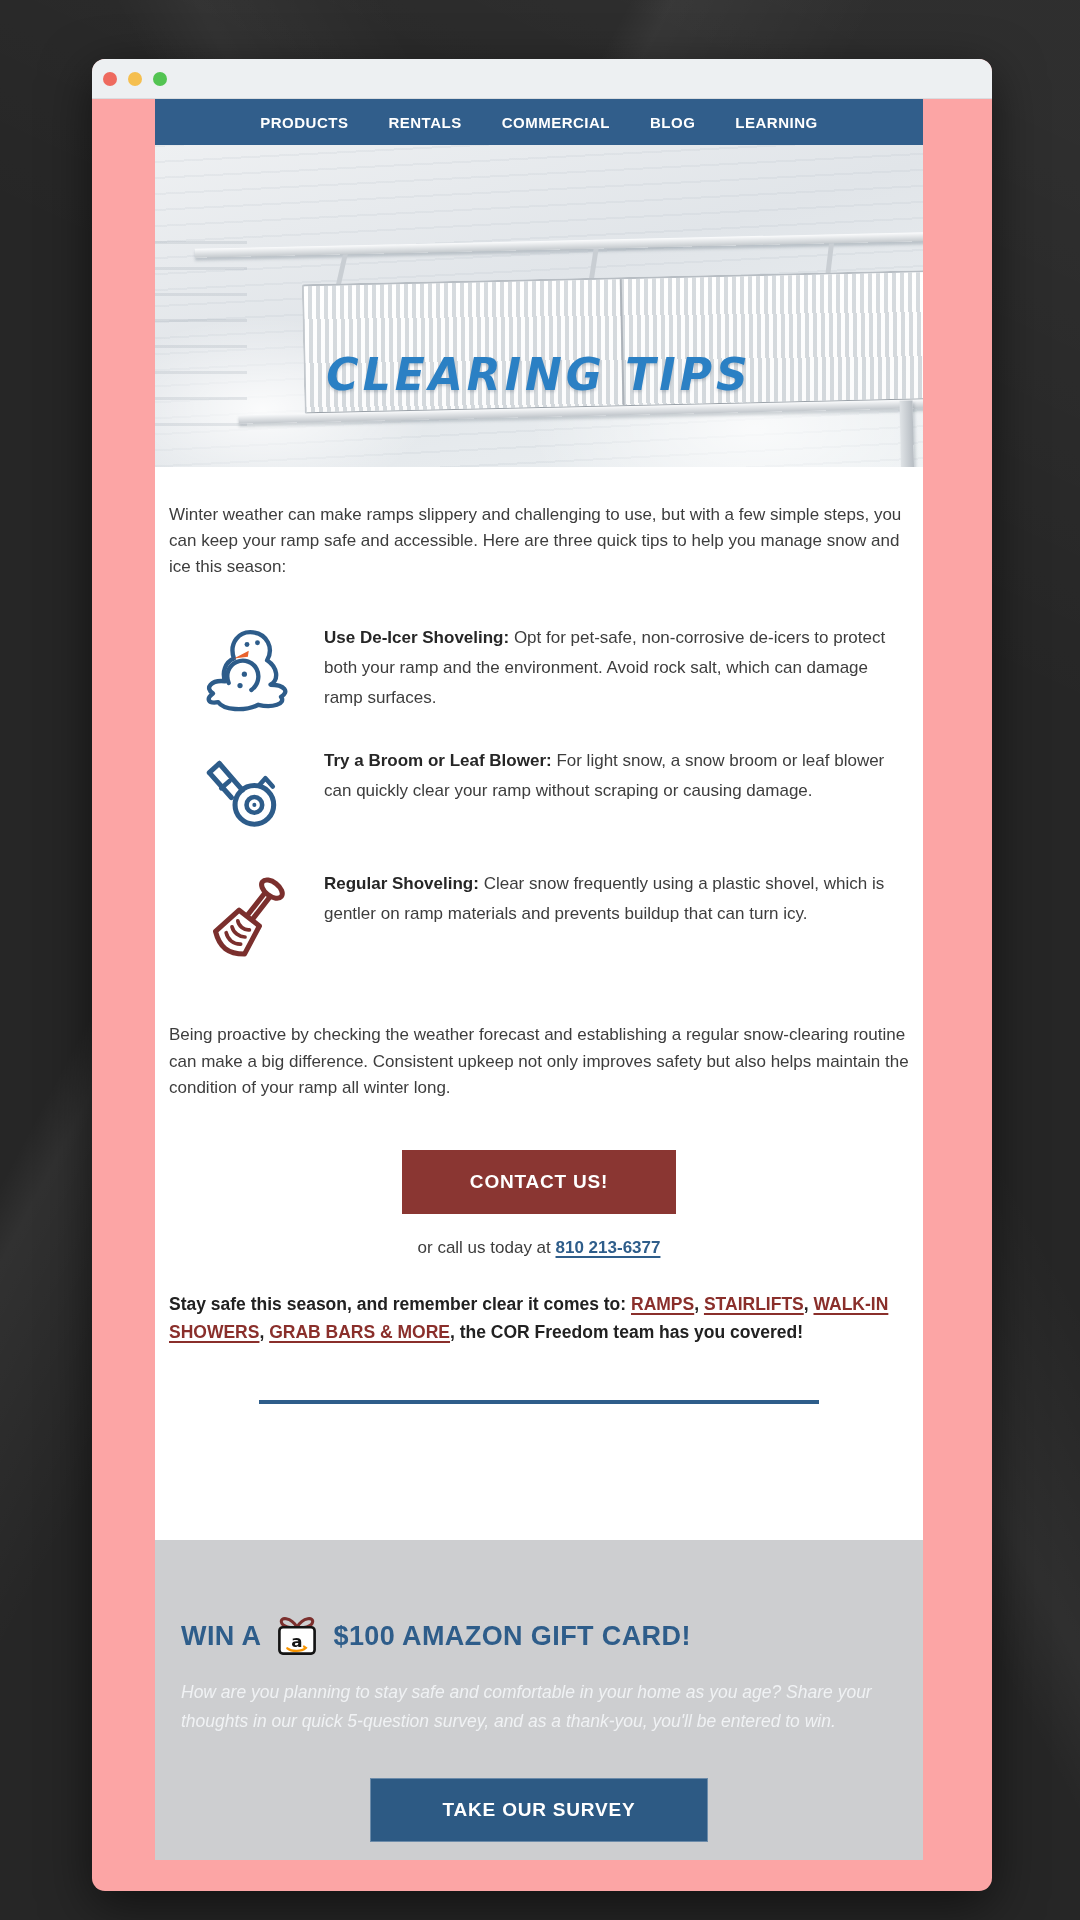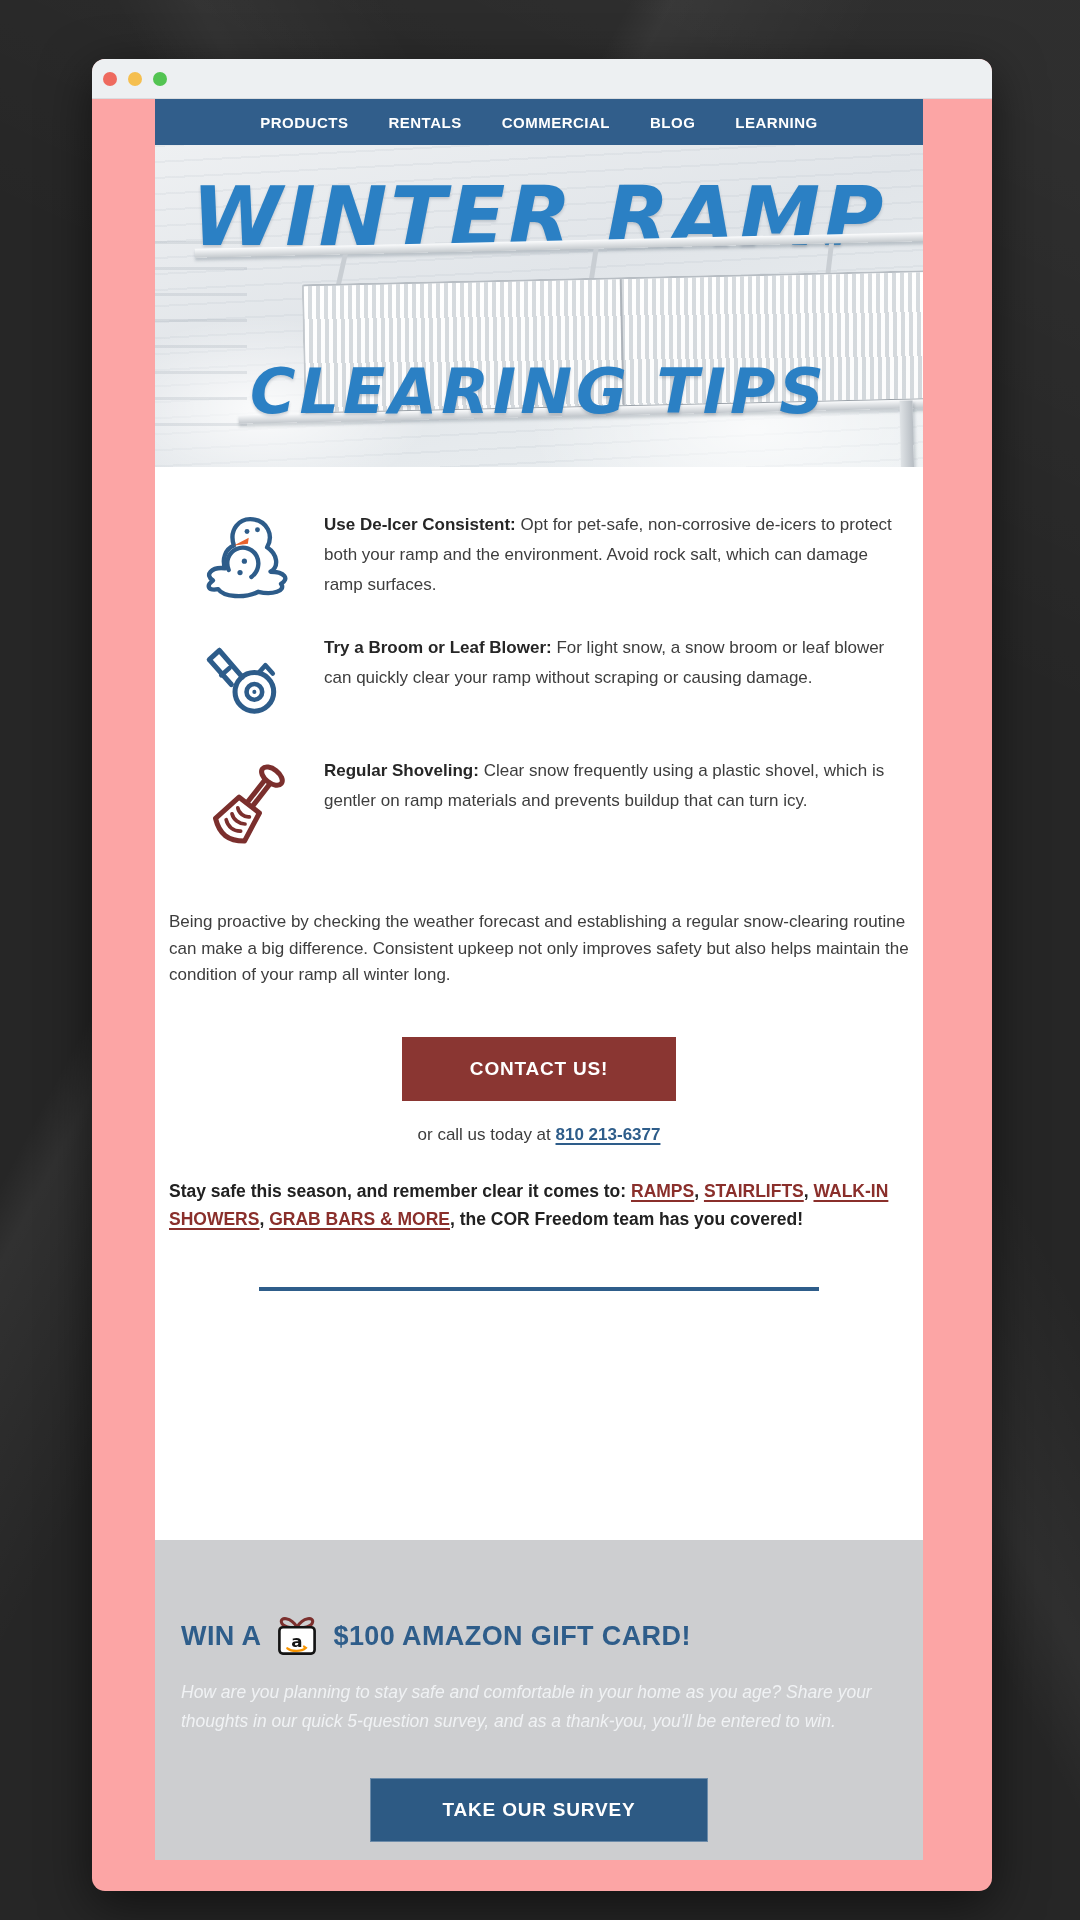--- a/index.html
+++ b/index.html
@@ -46,21 +46,21 @@
   .hero-ridges{
     position:absolute;left:0;top:96px;width:92px;height:190px;opacity:.5;
     background:repeating-linear-gradient(to bottom, rgba(130,142,154,.35) 0 3px, transparent 3px 26px);
   }
   .hero-title{
     position:absolute;left:0;right:0;text-align:center;
     font-family:"DejaVu Sans",sans-serif;font-style:italic;font-weight:700;
     color:#2b80c4;text-shadow:0 2px 3px rgba(40,60,80,.22);white-space:nowrap;
   }
   .t1{top:24px;font-size:82px;letter-spacing:3px;z-index:1;}
-  .t2{top:204px;font-size:62px;letter-spacing:4px;z-index:3;margin-top:6px;}
+  .t2{top:204px;font-size:44px;letter-spacing:4px;z-index:3;}
   .ramp{
     position:absolute;left:-14px;right:-14px;top:96px;height:195px;
     transform:rotate(-1.3deg);z-index:2;
   }
   .rail-top{
     position:absolute;top:0;left:56px;right:0;height:9px;
     background:linear-gradient(#fbfcfd,#c5cace);
     box-shadow:0 3px 3px rgba(110,122,134,.35);
   }
   .ramp-post{position:absolute;top:9px;width:5px;height:30px;background:#c9ced3;}
@@ -155,52 +155,52 @@
     <div class="nav">
       <a>PRODUCTS</a>
       <a>RENTALS</a>
       <a>COMMERCIAL</a>
       <a>BLOG</a>
       <a>LEARNING</a>
     </div>
 
     <div class="hero">
       <div class="hero-ridges"></div>
-      <div class="hero-title t1">WINTER RAMP</div>
       <div class="ramp">
         <div class="rail-top"></div>
         <div class="ramp-post p1"></div>
         <div class="ramp-post p2"></div>
         <div class="ramp-post p3"></div>
         <div class="surface"></div>
         <div class="rail-bottom"></div>
         <div class="end-leg"></div>
       </div>
       <div class="hero-title t2">CLEARING TIPS</div>
     </div>
 
     <div class="white">
+      <p class="para intro">Winter weather can make ramps slippery and challenging to use, but with a few simple steps, you can keep your ramp safe and accessible. Here are three quick tips to help you manage snow and ice this season:</p>
 
       <div class="tips">
 
         <div class="tip">
           <div class="tip-icon-wrap">
             <span>
               <svg width="96" height="92" viewBox="0 0 110 104" fill="none">
                 <path d="M16,80 C6,74 14,64 30,66 C26,56 30,44 40,40 C34,22 46,8 62,10 C78,12 86,28 78,42 C90,50 92,64 82,70 C98,70 104,78 94,84 C100,92 84,97 68,93 C52,101 28,99 22,90 C10,92 8,86 16,80 Z" stroke="#2d5c8a" stroke-width="5" stroke-linejoin="round"></path>
                 <path d="M34,68 C30,58 34,48 43,44 C52,40 62,44 66,52 C70,60 68,70 60,76" stroke="#2d5c8a" stroke-width="5" stroke-linecap="round"></path>
                 <circle cx="55" cy="24" r="2.8" fill="#2d5c8a"></circle>
                 <circle cx="67" cy="22" r="2.8" fill="#2d5c8a"></circle>
                 <polygon points="57,31 40,40 56,38" fill="#e8622d"></polygon>
                 <circle cx="52" cy="58" r="3" fill="#2d5c8a"></circle>
                 <circle cx="47" cy="71" r="3" fill="#2d5c8a"></circle>
               </svg>
             </span>
           </div>
-          <p class="tip-text"><span class="lead">Use De-Icer Consistent:</span><span> Opt for pet-safe, non-corrosive de-icers to protect both your ramp and the environment. Avoid rock salt, which can damage ramp surfaces.</span></p>
+          <p class="tip-text"><span class="lead">Use De-Icer Shoveling:</span><span> Opt for pet-safe, non-corrosive de-icers to protect both your ramp and the environment. Avoid rock salt, which can damage ramp surfaces.</span></p>
         </div>
 
         <div class="tip">
           <div class="tip-icon-wrap">
             <span>
               <svg width="92" height="92" viewBox="0 0 100 100" fill="none">
                 <circle cx="58" cy="64" r="21" stroke="#2d5c8a" stroke-width="5.5"></circle>
                 <circle cx="58" cy="64" r="8.5" stroke="#2d5c8a" stroke-width="5"></circle>
                 <circle cx="58" cy="64" r="2.2" fill="#2d5c8a"></circle>
                 <path d="M45,48 L20,19 M33,56 L9,29 M20,19 L9,29" stroke="#2d5c8a" stroke-width="5.5" stroke-linecap="round"></path>

